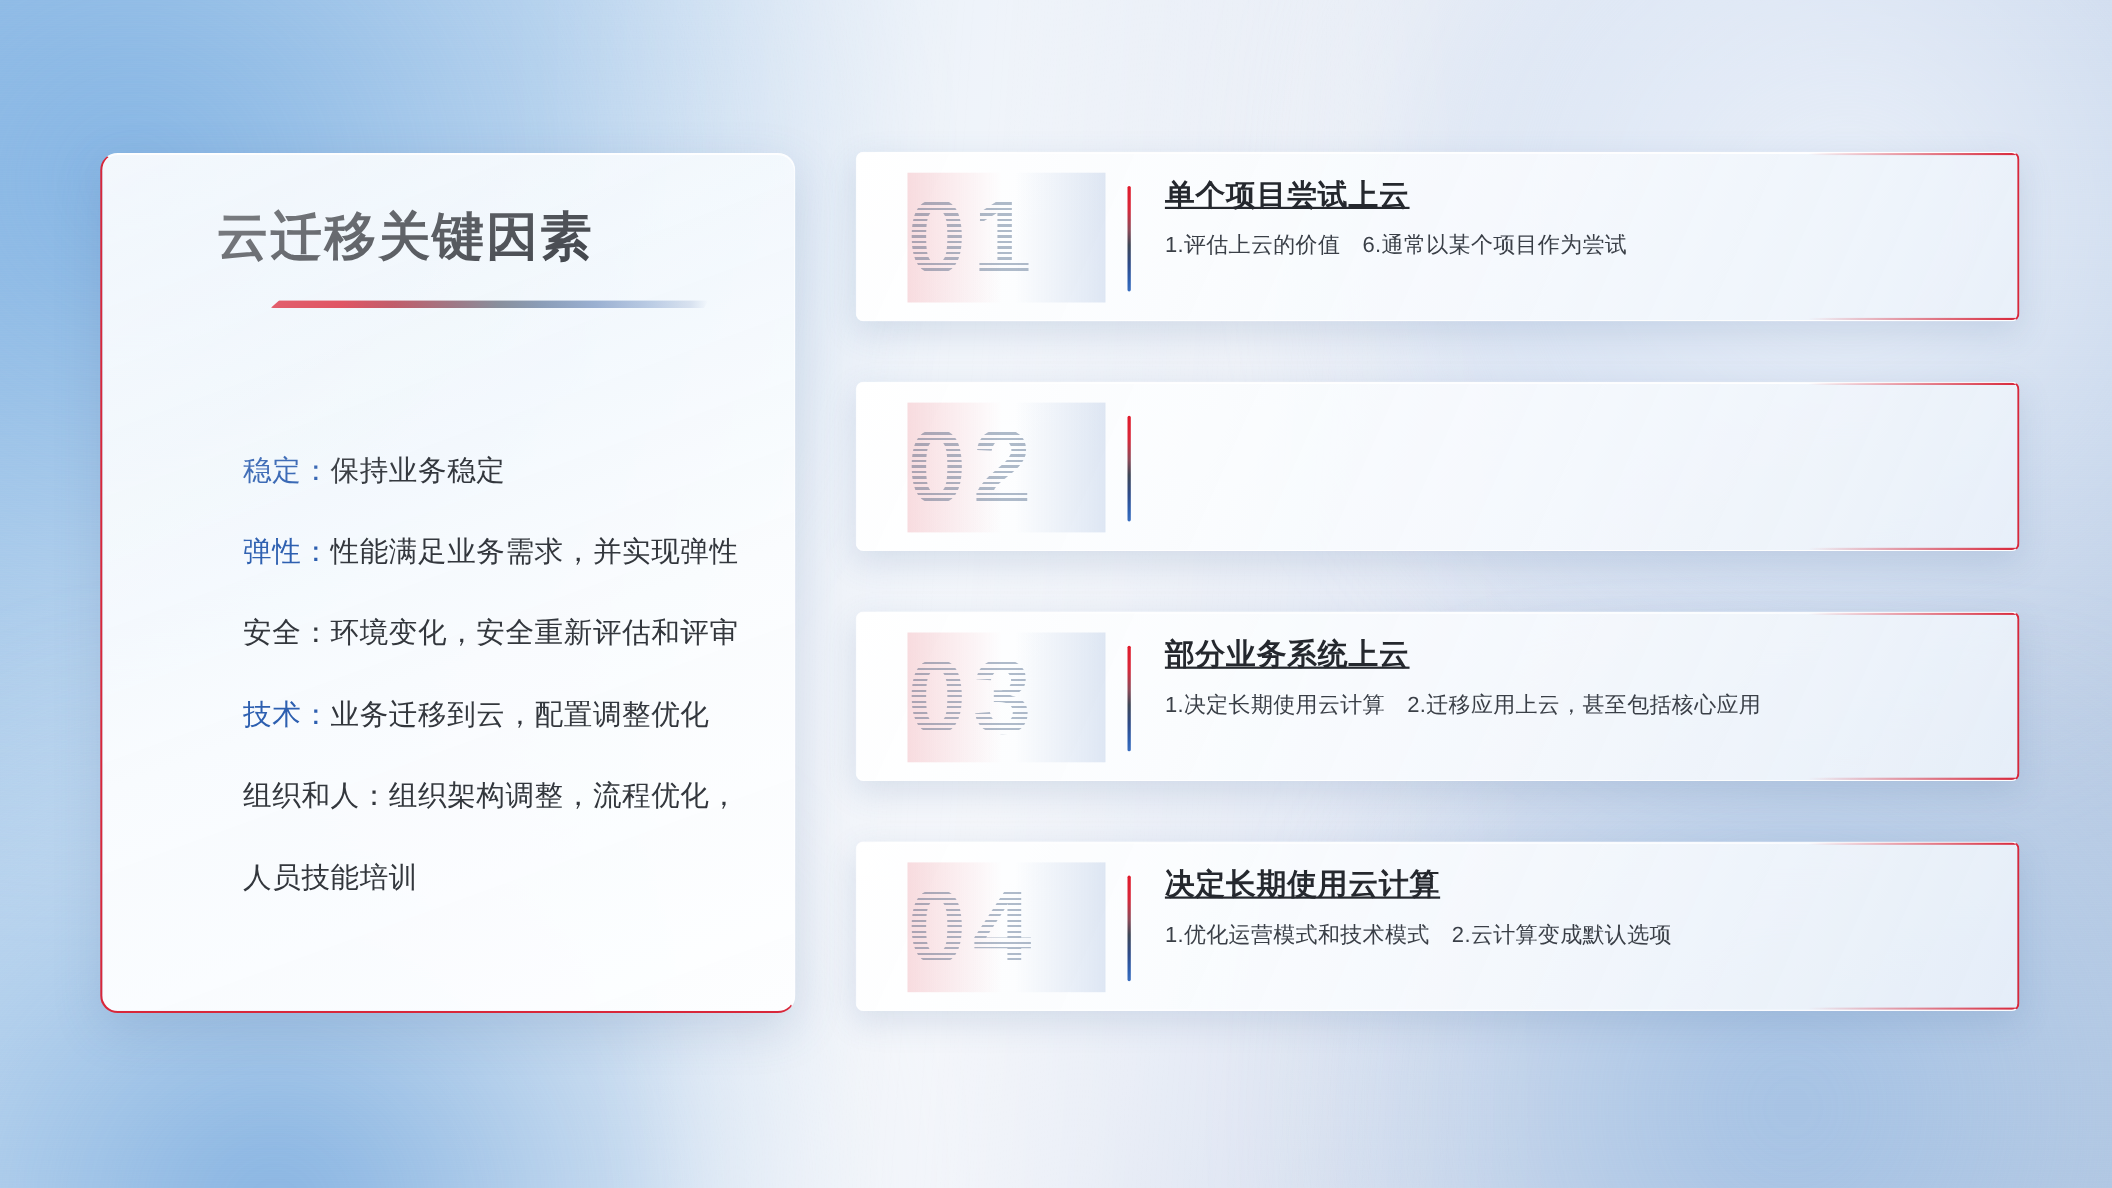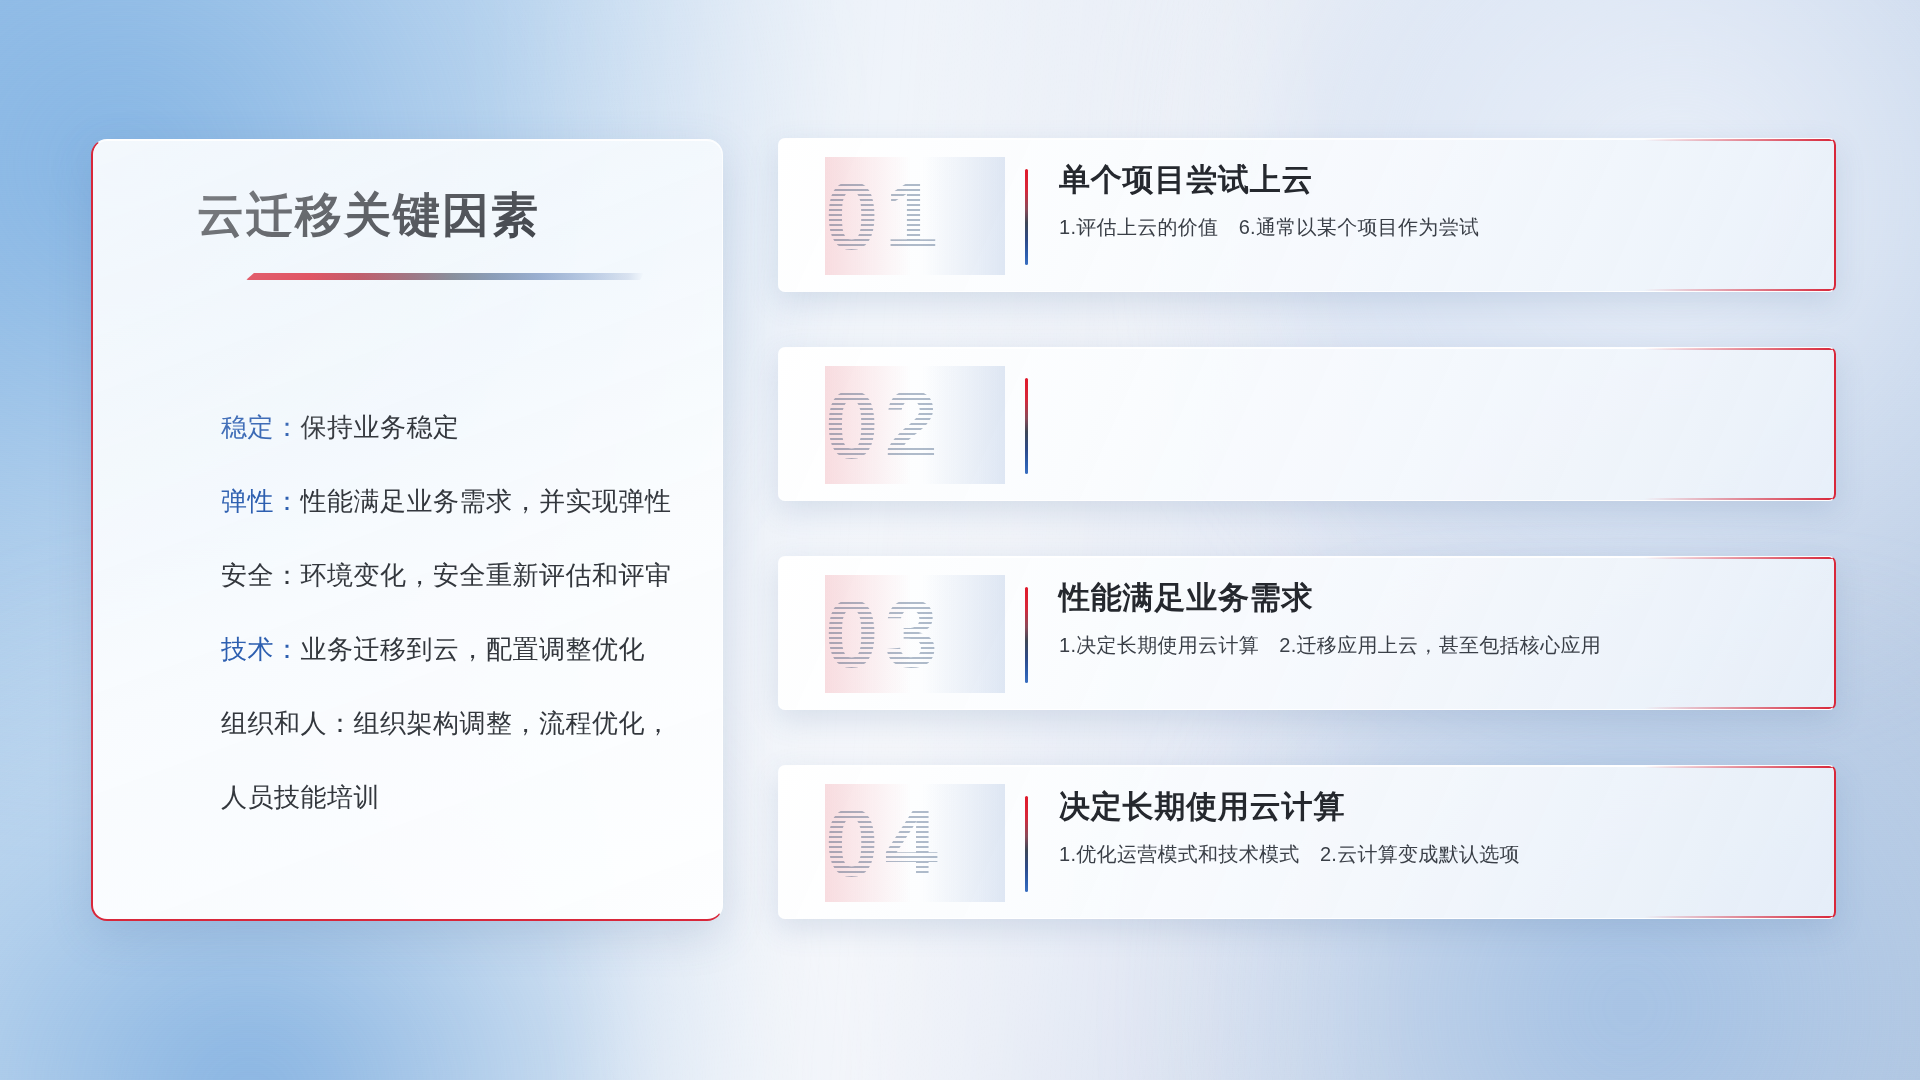--- a/index.html
+++ b/index.html
@@ -157,22 +157,22 @@
   .card-bar{
     position:absolute; left:246px; top:30px; width:3px; height:96px;
     background:linear-gradient(180deg,
       #e01a2b 0%, #d8273a 22%, #8a4a59 42%,
       #3e4756 56%, #2d4a88 74%, #2d5fb0 90%, #3a6fc0 100%);
     border-radius:2px;
   }
 
   .card-body{ position:absolute; left:280px; top:22px; right:40px; }
   .card-title{
-    font-size:31px; font-weight:700; color:#25282e; letter-spacing:.8px;
-    line-height:1.2; white-space:nowrap;
+    font-size:27px; font-weight:700; color:#25282e; letter-spacing:.8px;
+    line-height:1.2; white-space:nowrap;text-decoration:underline;
   }
   .card-desc{
     margin-top:16px; font-size:20px; color:#3a3f47;
     letter-spacing:.3px; white-space:nowrap;
   }
 </style>
 </head>
 <body>
 
 <div class="stage">
@@ -240,21 +240,21 @@
       <div class="card-bar"></div>
     </article>
 
     <article class="card">
       <div class="card-num">
           <span>03</span>
         </div>
       <div class="num-tint"></div>
       <div class="card-bar"></div>
       <div class="card-body">
-        <div class="card-title">性能满足业务需求</div>
+        <div class="card-title">部分业务系统上云</div>
         <div class="card-desc">1.决定长期使用云计算　2.迁移应用上云，甚至包括核心应用</div>
       </div>
     </article>
 
     <article class="card">
       <div class="card-num">
           <span>04</span>
         </div>
       <div class="num-tint"></div>
       <div class="card-bar"></div>

